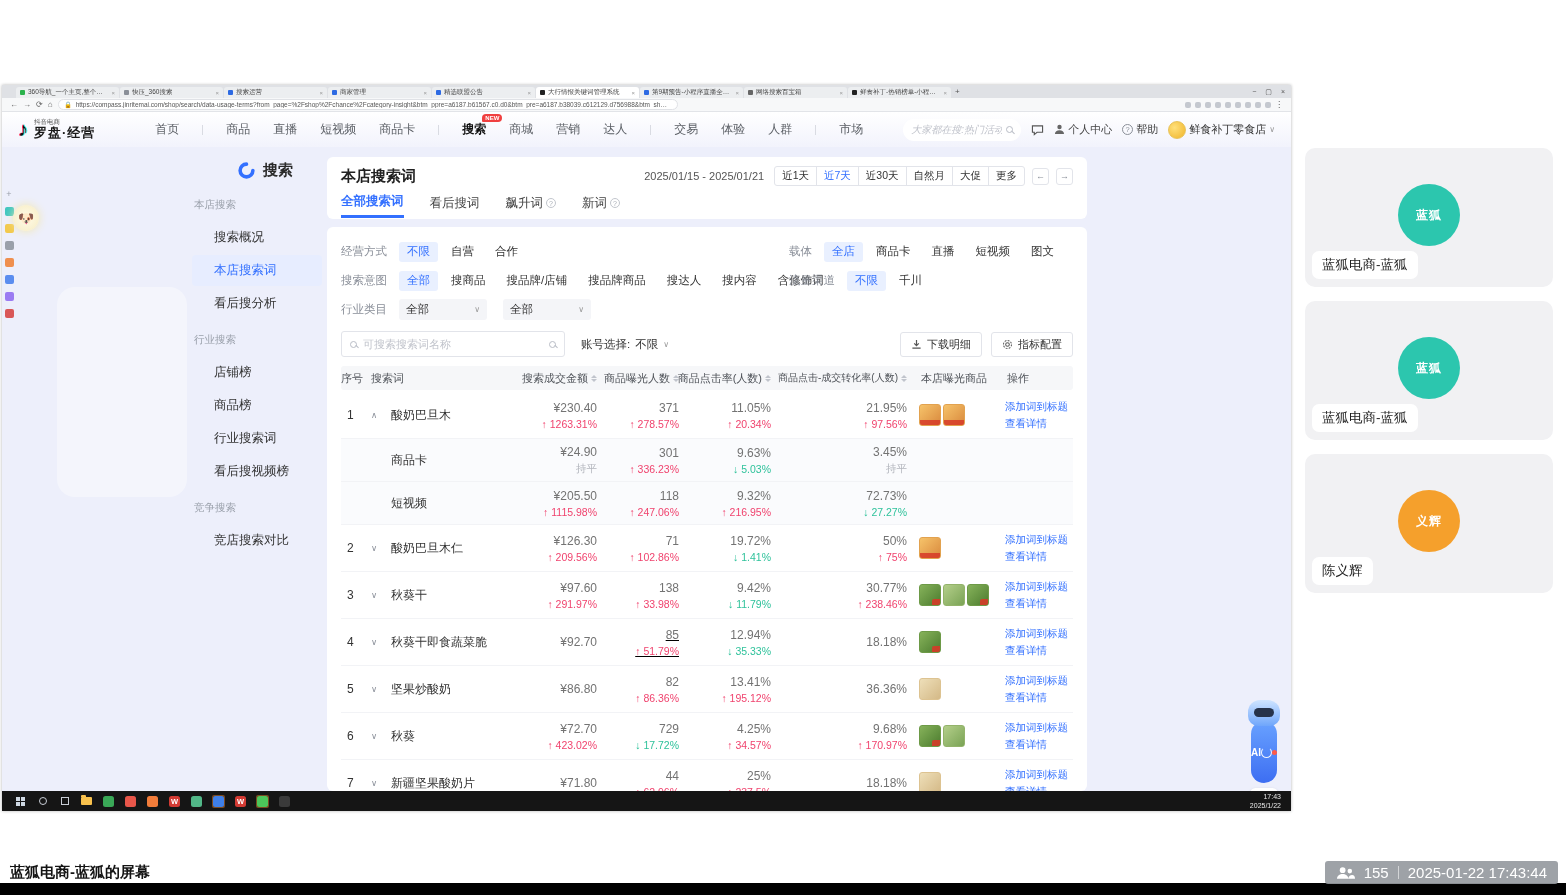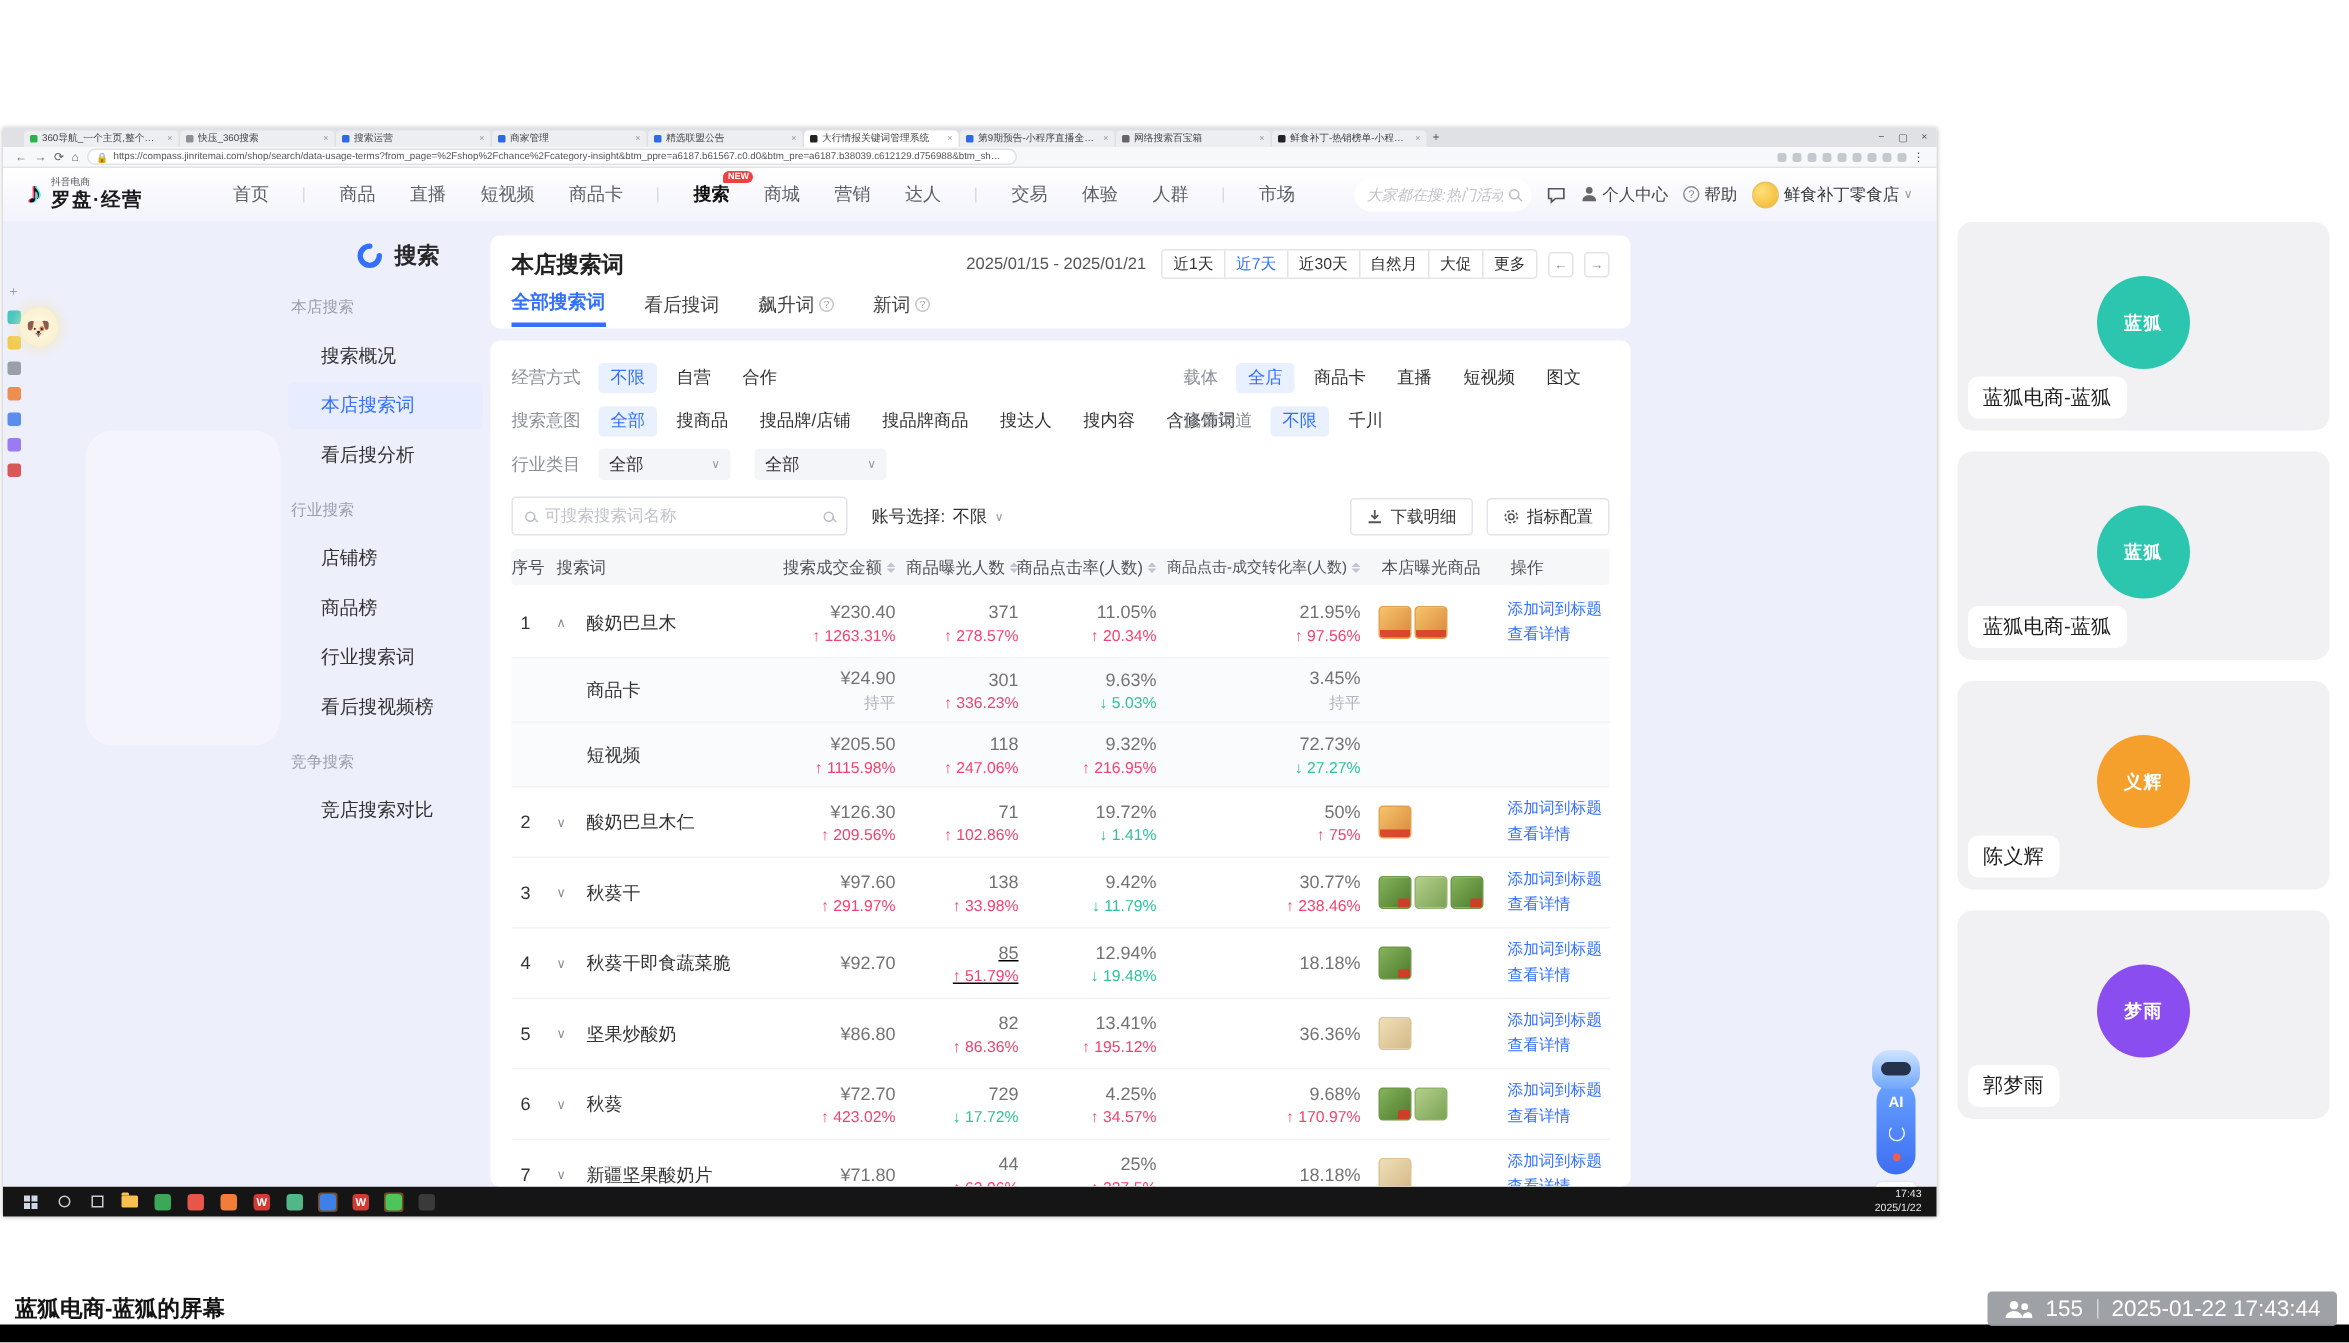--- a/index.html
+++ b/index.html
@@ -149,21 +149,21 @@
   .acts { grid-column:10; font-size:10.5px; color:#3370ff; line-height:1.6; }
   .acts div { cursor:pointer; }
 
   
   .ai { position:absolute; left:1241px; top:553px; width:42px; display:flex; flex-direction:column; align-items:center; }
   .aibot { width:32px; height:26px; border-radius:12px 12px 10px 10px;
     background:linear-gradient(#cfe4ff,#6fa6fb); position:relative; z-index:2; }
   .aibot:after { content:""; position:absolute; left:6px; top:8px; width:20px; height:9px;
     background:#26324a; border-radius:5px; }
   .aipill { width:26px; height:62px; margin-top:-5px; border-radius:13px;
-    background:linear-gradient(#69a2ff,#3d6ef2); color:#fff; display:flex; flex-direction:column;
+    background:linear-gradient(#69a2ff,#3d6ef2); color:#fff; display:flex; flex-direction:row;
     align-items:center; justify-content:space-evenly; font-size:10px; font-weight:bold;text-align:center; }
   .aispin { width:11px; height:11px; border:1.6px solid rgba(255,255,255,.9); border-top-color:transparent; border-radius:50%; }
   .aidot { width:5px; height:5px; background:#ff5a47; border-radius:50%; }
   .aitag { margin-top:5px; background:#fff; border-radius:8px; padding:2px 6px; font-size:7px; color:#444;
     display:flex; align-items:center; gap:3px; box-shadow:0 1px 3px rgba(0,0,0,.15); white-space:nowrap; }
   .aitag b { width:6px; height:6px; background:#2b3346; border-radius:50% 0 50% 50%; }
 
   
   .taskbar { height:20px; background:#151515; display:flex; align-items:center; gap:9px; padding-left:12px; }
   .tbi { width:13px; height:13px; display:flex; align-items:center; justify-content:center; flex:none;
@@ -616,21 +616,21 @@
             <div class="tword" style="grid-column: 3;">秋葵干即食蔬菜脆</div>
             <div class="metric" style="grid-column: 4;">
               <div class="mv">¥92.70</div>
             </div>
             <div class="metric" style="grid-column: 5; text-decoration: underline;">
               <div class="mv">85</div>
               <div class="mc up">↑ 51.79%</div>
             </div>
             <div class="metric" style="grid-column: 6;">
               <div class="mv">12.94%</div>
-              <div class="mc down">↓ 19.48%</div>
+              <div class="mc down">↓ 35.33%</div>
             </div>
             <div class="metric" style="grid-column: 7;">
               <div class="mv">18.18%</div>
             </div>
             <div class="thumbs">
               <div class="thumb t-green"></div>
             </div>
             <div class="acts">
               <div>添加词到标题</div>
               <div>查看详情</div>
@@ -794,24 +794,20 @@
       <div class="pav" style="background: radial-gradient(circle at 35% 30%, rgb(44, 198, 174), rgb(44, 198, 174));">蓝狐</div>
       <div class="pname">蓝狐电商-蓝狐</div>
     </div>
     <div class="tile">
       <div class="pav" style="background: radial-gradient(circle at 35% 30%, rgb(44, 198, 174), rgb(44, 198, 174));">蓝狐</div>
       <div class="pname">蓝狐电商-蓝狐</div>
     </div>
     <div class="tile">
       <div class="pav" style="background: radial-gradient(circle at 35% 30%, rgb(245, 160, 44), rgb(245, 160, 44));">义辉</div>
       <div class="pname">陈义辉</div>
-    </div>
-    <div class="tile">
-      <div class="pav" style="background: radial-gradient(circle at 35% 30%, rgb(138, 77, 240), rgb(138, 77, 240));">梦雨</div>
-      <div class="pname">郭梦雨</div>
     </div>
   </div>
 
 <div class="sharelabel">蓝狐电商-蓝狐的屏幕</div>
 <div class="blackbar"></div>
 <div class="viewpill">
   <svg width="19" height="14" viewBox="0 0 20 14" fill="#fff">
       <circle cx="7" cy="4" r="3"></circle>
       <path d="M1 13c0-3 3-5 6-5s6 2 6 5z"></path>
       <circle cx="14.5" cy="5" r="2.4"></circle>

